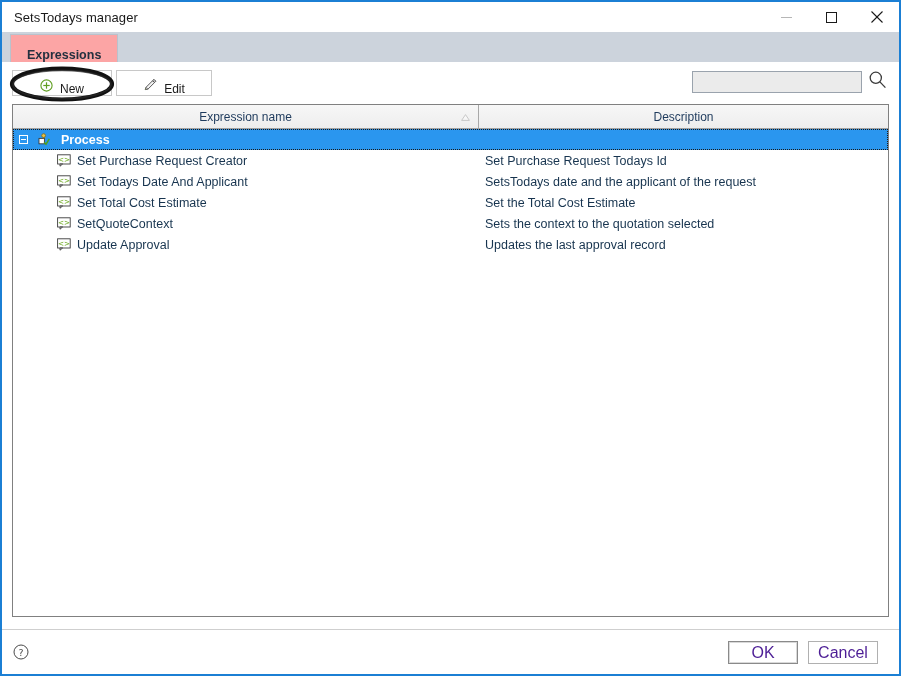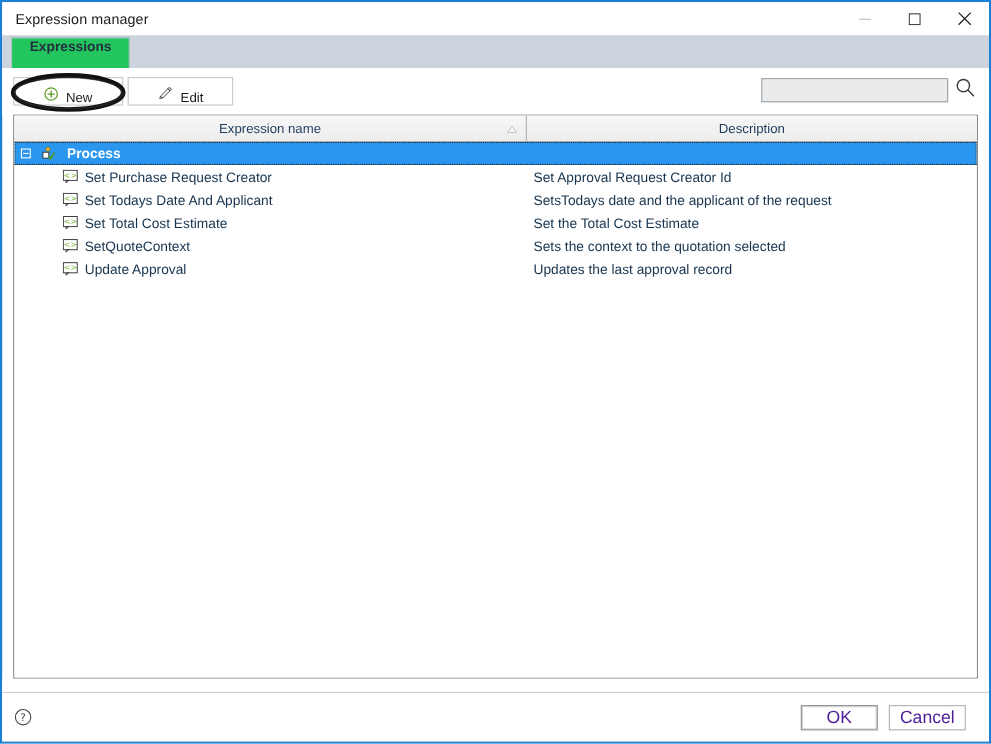--- a/index.html
+++ b/index.html
@@ -42,23 +42,23 @@
     display:flex;align-items:flex-end;
     position:relative;
   }
   #tabstrip:after{
     content:"";position:absolute;left:0;right:0;bottom:0;height:0;
   }
   .tab{
     height:28px;box-sizing:border-box;
     margin-left:8px;
     padding:0 16px;
-    display:flex;align-items:flex-start;
+    display:flex;align-items:flex-end;
     font-size:12.5px;color:#24303f;font-weight:bold;
-    background:#22c55e;
+    background:#fca5a5;
     border:1px solid #b9c2cc;border-bottom:none;
   }
 
   
   #toolbar{
     flex:0 0 42px;height:42px;background:#ffffff;
     position:relative;
   }
   .tbtn{
     position:absolute;top:8px;height:26px;box-sizing:border-box;
@@ -161,21 +161,21 @@
   }
   #btn-ok{right:101px;border:1px solid #8a8a8a;box-shadow:0 0 0 1px #d9d9d9 inset;}
   #btn-cancel{right:21px;}
 </style>
 </head>
 <body>
 
 <div id="win">
 
   <div id="titlebar">
-    <div id="title">Expression manager</div>
+    <div id="title">SetsTodays manager</div>
     <div id="wbtns">
       <div class="wbtn">
         <svg width="11" height="11" viewBox="0 0 11 11">
             <line x1="0" y1="5.5" x2="11" y2="5.5" stroke="#b6b6b6" stroke-width="1"></line>
           </svg>
       </div>
       <div class="wbtn">
         <svg width="11" height="11" viewBox="0 0 11 11">
             <rect x="0.5" y="0.5" width="10" height="10" fill="none" stroke="#1a1a1a" stroke-width="1"></rect>
           </svg>
@@ -272,21 +272,21 @@
           <div class="namecell">
             <span class="icon-expr">
               <svg width="14" height="13" viewBox="0 0 14 13">
                   <rect x="0.6" y="0.8" width="12.6" height="9.2" fill="#ffffff" stroke="#3b3b3b" stroke-width="0.9"></rect>
                   <path d="M3.0 10.0 L3.0 12.2 L5.6 10.0 Z" fill="#ffffff" stroke="#3b3b3b" stroke-width="0.9"></path>
                   <text x="7" y="7.8" font-size="7.2" font-family="DejaVu Sans, sans-serif" fill="#6aa81e" text-anchor="middle">&lt;&gt;</text>
                 </svg>
             </span>
             <span>Set Purchase Request Creator</span>
           </div>
-          <div class="desccell">Set Approval Request Creator  Id</div>
+          <div class="desccell">Set Purchase Request Todays  Id</div>
         </div>
 
         <div class="row child">
           <div class="namecell">
             <span class="icon-expr">
               <svg width="14" height="13" viewBox="0 0 14 13">
                   <rect x="0.6" y="0.8" width="12.6" height="9.2" fill="#ffffff" stroke="#3b3b3b" stroke-width="0.9"></rect>
                   <path d="M3.0 10.0 L3.0 12.2 L5.6 10.0 Z" fill="#ffffff" stroke="#3b3b3b" stroke-width="0.9"></path>
                   <text x="7" y="7.8" font-size="7.2" font-family="DejaVu Sans, sans-serif" fill="#6aa81e" text-anchor="middle">&lt;&gt;</text>
                 </svg>

